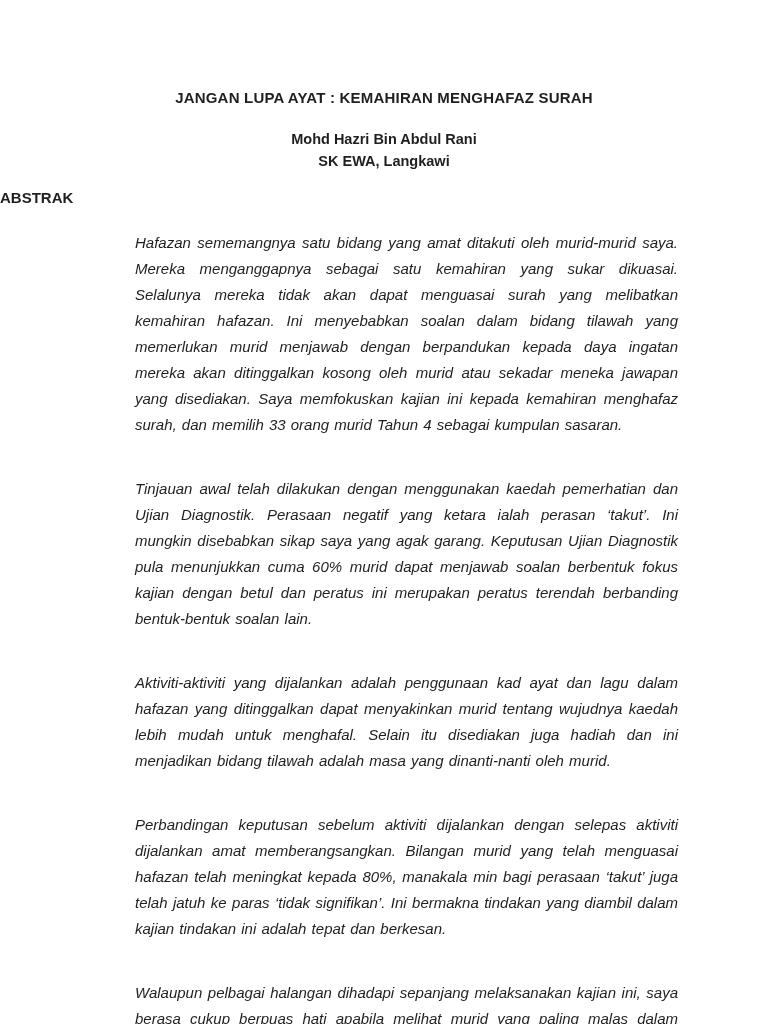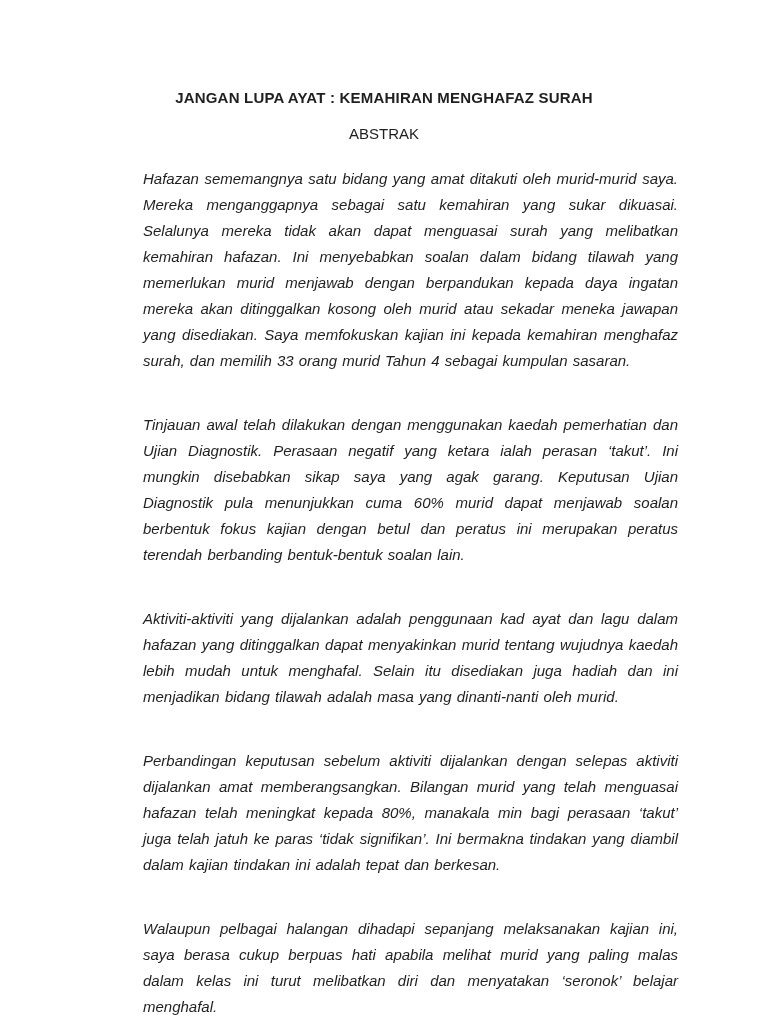--- a/index.html
+++ b/index.html
@@ -26,47 +26,49 @@
   }
   .byline {
     margin-top: 20px;
     text-align: center;
     font-size: 14.5px;
     font-weight: 700;
     line-height: 22px;
   }
   .section-heading {
     margin-top: 16px;
-    text-align: center;
     font-size: 15px;
-    font-weight: 400;
+    font-weight: 700;
     line-height: 20px;
   }
   .body-text {
     margin: 22px 90px 0 135px; 
   }
   .body-text p {
     font-size: 15px;
     font-style: italic;
     line-height: 26px;
     text-align: justify;
     text-justify: inter-word;
     word-spacing: 1px;
     margin-bottom: 38px;
-    margin-left: 8px;
   }
   .body-text p:last-child { margin-bottom: 0; }
 </style>
 </head>
 <body style="background: rgb(255, 255, 255); color: rgb(31, 31, 31);">
 
 <div class="page">
 
   <h1 class="doc-title">JANGAN LUPA AYAT : KEMAHIRAN MENGHAFAZ SURAH</h1>
 
+  <div class="byline">
+    <div>Mohd Hazri Bin Abdul Rani</div>
+    <div>SK EWA, Langkawi</div>
+  </div>
 
   <h2 class="section-heading">ABSTRAK</h2>
 
   <div class="body-text">
     <p>Hafazan sememangnya satu bidang yang amat ditakuti oleh murid-murid saya. Mereka menganggapnya sebagai satu kemahiran yang sukar dikuasai. Selalunya mereka tidak akan dapat menguasai surah yang melibatkan kemahiran hafazan. Ini menyebabkan soalan dalam bidang tilawah yang memerlukan murid menjawab dengan berpandukan kepada daya ingatan mereka akan ditinggalkan kosong oleh murid atau sekadar meneka jawapan yang disediakan. Saya memfokuskan kajian ini kepada kemahiran menghafaz surah, dan memilih 33 orang murid Tahun 4 sebagai kumpulan sasaran.</p>
     <p>Tinjauan awal telah dilakukan dengan menggunakan kaedah pemerhatian dan Ujian Diagnostik. Perasaan negatif yang ketara ialah perasan ‘takut’. Ini mungkin disebabkan sikap saya yang agak garang. Keputusan Ujian Diagnostik pula menunjukkan cuma 60% murid dapat menjawab soalan berbentuk fokus kajian dengan betul dan peratus ini merupakan peratus terendah berbanding bentuk-bentuk soalan lain.</p>
     <p>Aktiviti-aktiviti yang dijalankan adalah penggunaan kad ayat dan lagu dalam hafazan yang ditinggalkan dapat menyakinkan murid tentang wujudnya kaedah lebih mudah untuk menghafal. Selain itu disediakan juga hadiah dan ini menjadikan bidang tilawah adalah masa yang dinanti-nanti oleh murid.</p>
     <p>Perbandingan keputusan sebelum aktiviti dijalankan dengan selepas aktiviti dijalankan amat memberangsangkan. Bilangan murid yang telah menguasai hafazan telah meningkat kepada 80%, manakala min bagi perasaan ‘takut’ juga telah jatuh ke paras ‘tidak signifikan’. Ini bermakna tindakan yang diambil dalam kajian tindakan ini adalah tepat dan berkesan.</p>
     <p>Walaupun pelbagai halangan dihadapi sepanjang melaksanakan kajian ini, saya berasa cukup berpuas hati apabila melihat murid yang paling malas dalam kelas ini turut melibatkan diri dan menyatakan ‘seronok’ belajar menghafal.</p>
   </div>

